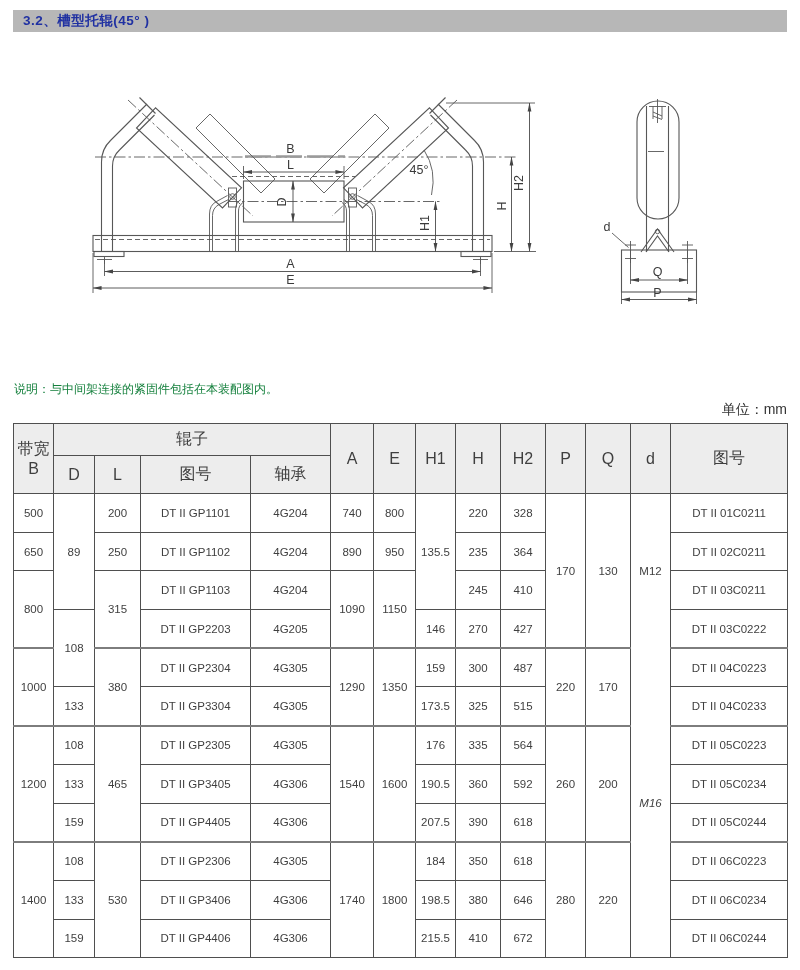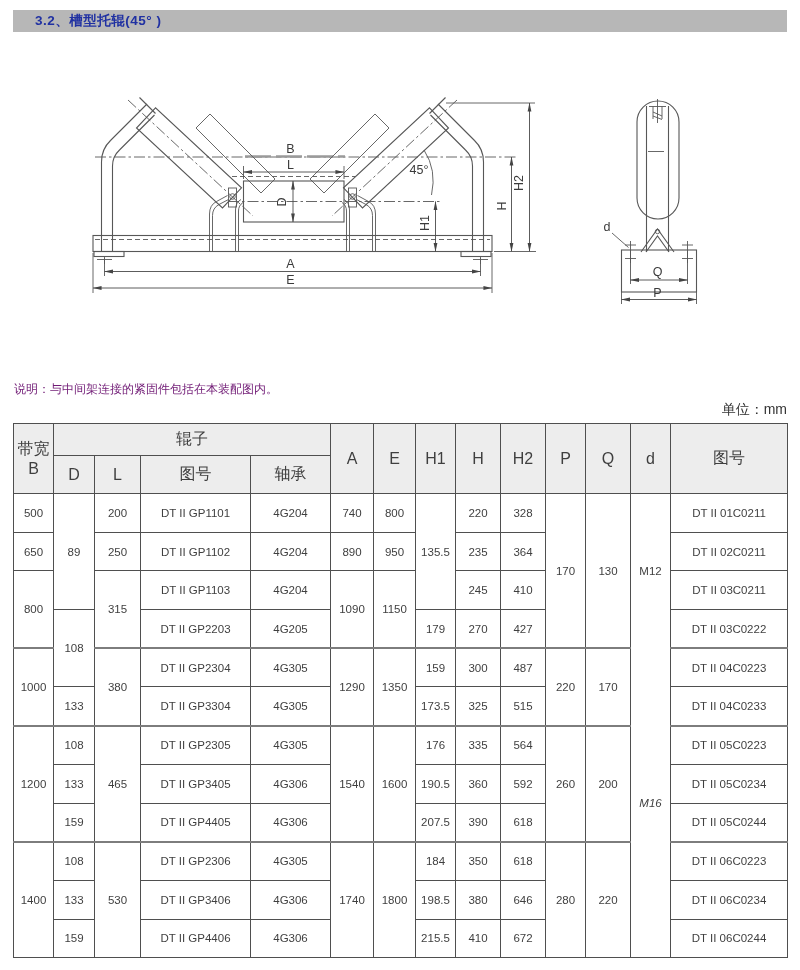--- a/index.html
+++ b/index.html
@@ -1,31 +1,31 @@
 <!DOCTYPE html>
 <html><head>
 <meta charset="utf-8">
 <style>
   html,body{margin:0;padding:0;background:#fff;}
   #page{position:relative;width:800px;height:970px;background:#ffffff;
         font-family:"Liberation Sans","DejaVu Sans",sans-serif;color:#3c3c3c;overflow:hidden;}
   
   #titlebar{position:absolute;left:13px;top:10px;width:774px;height:22px;background:#b7b7b7;}
-  #titlebar .t{position:absolute;left:22px;top:0;height:22px;line-height:22px;
+  #titlebar .t{position:absolute;left:10px;top:0;height:22px;line-height:22px;
                font-size:13.5px;font-weight:bold;color:#2031a2;letter-spacing:.5px;}
   
   #diag{position:absolute;left:0;top:40px;}
   .oln{stroke:#575757;stroke-width:1.1;fill:none;}
   .thn{stroke:#575757;stroke-width:0.9;fill:none;}
   .dim{stroke:#4a4a4a;stroke-width:0.9;fill:none;}
   .dashdot{stroke:#575757;stroke-width:0.9;fill:none;stroke-dasharray:11 3 2.5 3;}
   .dashed{stroke:#575757;stroke-width:0.9;fill:none;stroke-dasharray:5 3;}
   .lbl{font-family:"Liberation Sans",sans-serif;font-size:12.5px;fill:#3a3a3a;}
   
-  #note{position:absolute;left:14px;top:381px;font-size:12px;color:#701a75;}
+  #note{position:absolute;left:14px;top:381px;font-size:12px;color:#15803d;}
   #unit{position:absolute;right:13px;top:401px;font-size:14px;color:#333;}
   
   #spec{position:absolute;left:13px;top:423px;width:774px;border-collapse:collapse;table-layout:fixed;}
   #spec th,#spec td{border:1px solid #4f4f4f;padding:0;text-align:center;vertical-align:middle;
                     font-weight:normal;font-size:11.5px;color:#3f3f3f;overflow:hidden;}
   #spec thead th{background:#ededed;font-size:16px;}
   #spec thead tr:first-child{height:32px;}
   #spec thead tr:last-child{height:38px;}
   #spec tbody tr{height:38.7px;background:#fff;}
   #spec tbody tr.thick td{border-top-width:2px;border-top-color:#7d7d7d;}
@@ -255,21 +255,21 @@
           <td rowspan="2">1090</td>
           <td rowspan="2">1150</td>
           <td>245</td>
           <td>410</td>
           <td>DT II 03C0211</td>
         </tr>
         <tr>
           <td rowspan="2">108</td>
           <td>DT II GP2203</td>
           <td>4G205</td>
-          <td>179</td>
+          <td>146</td>
           <td>270</td>
           <td>427</td>
           <td>DT II 03C0222</td>
         </tr>
         <tr class="thick">
           <td rowspan="2">1000</td>
           <td rowspan="2">380</td>
           <td>DT II GP2304</td>
           <td>4G305</td>
           <td rowspan="2">1290</td>

